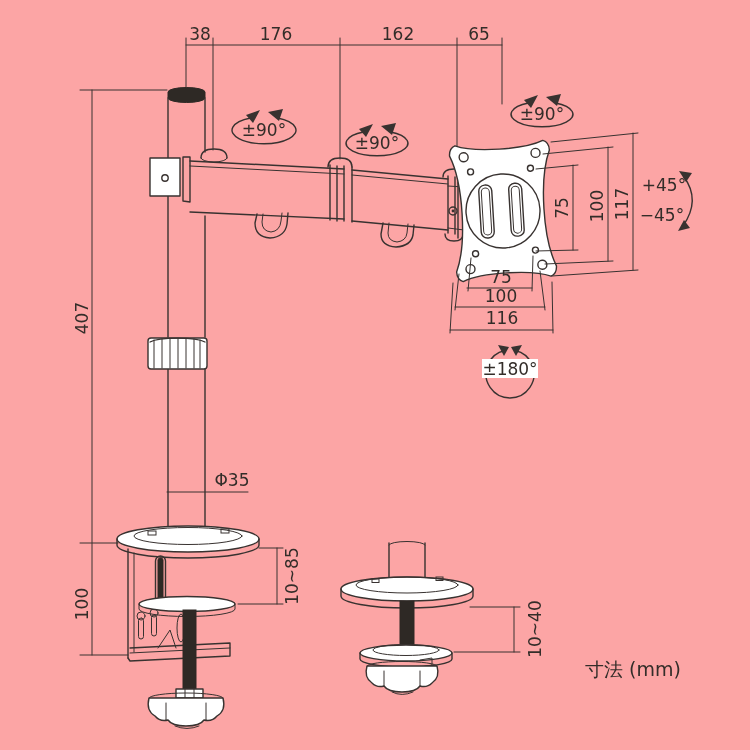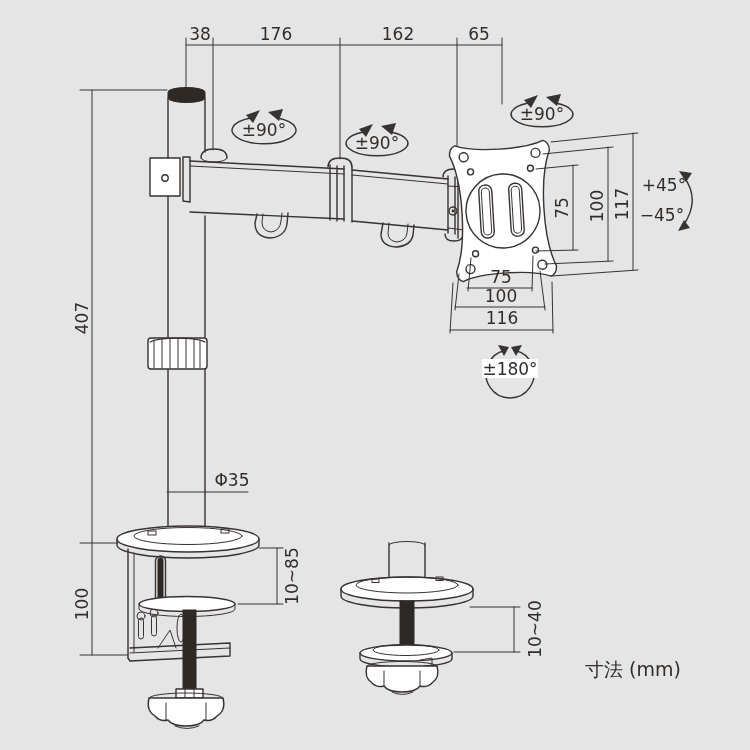--- a/index.html
+++ b/index.html
@@ -1,16 +1,16 @@
 <!DOCTYPE html>
 <html><head>
 <meta charset="utf-8">
 <style>
   html,body{margin:0;padding:0;background:#fff;}
-  #stage{width:750px;height:750px;position:relative;background:#e5e5e5;overflow:hidden;}
+  #stage{width:750px;height:750px;position:relative;background:#fca5a5;overflow:hidden;}
   .ln{stroke:#383230;stroke-width:1.4;fill:none;stroke-linecap:round;stroke-linejoin:round;}
   .thin{stroke:#383230;stroke-width:1;fill:none;stroke-linecap:round;}
   .fillw{fill:#ffffff;}
   .filld{fill:#2e2925;stroke:#2e2925;stroke-width:1;}
   .arrow{fill:#383230;stroke:none;}
   text.dim{font-family:"DejaVu Sans",sans-serif;font-size:17px;fill:#332d29;}
   text.note{font-family:"DejaVu Sans",sans-serif;font-size:19px;fill:#332d29;}
 </style>
 </head>
 <body>

